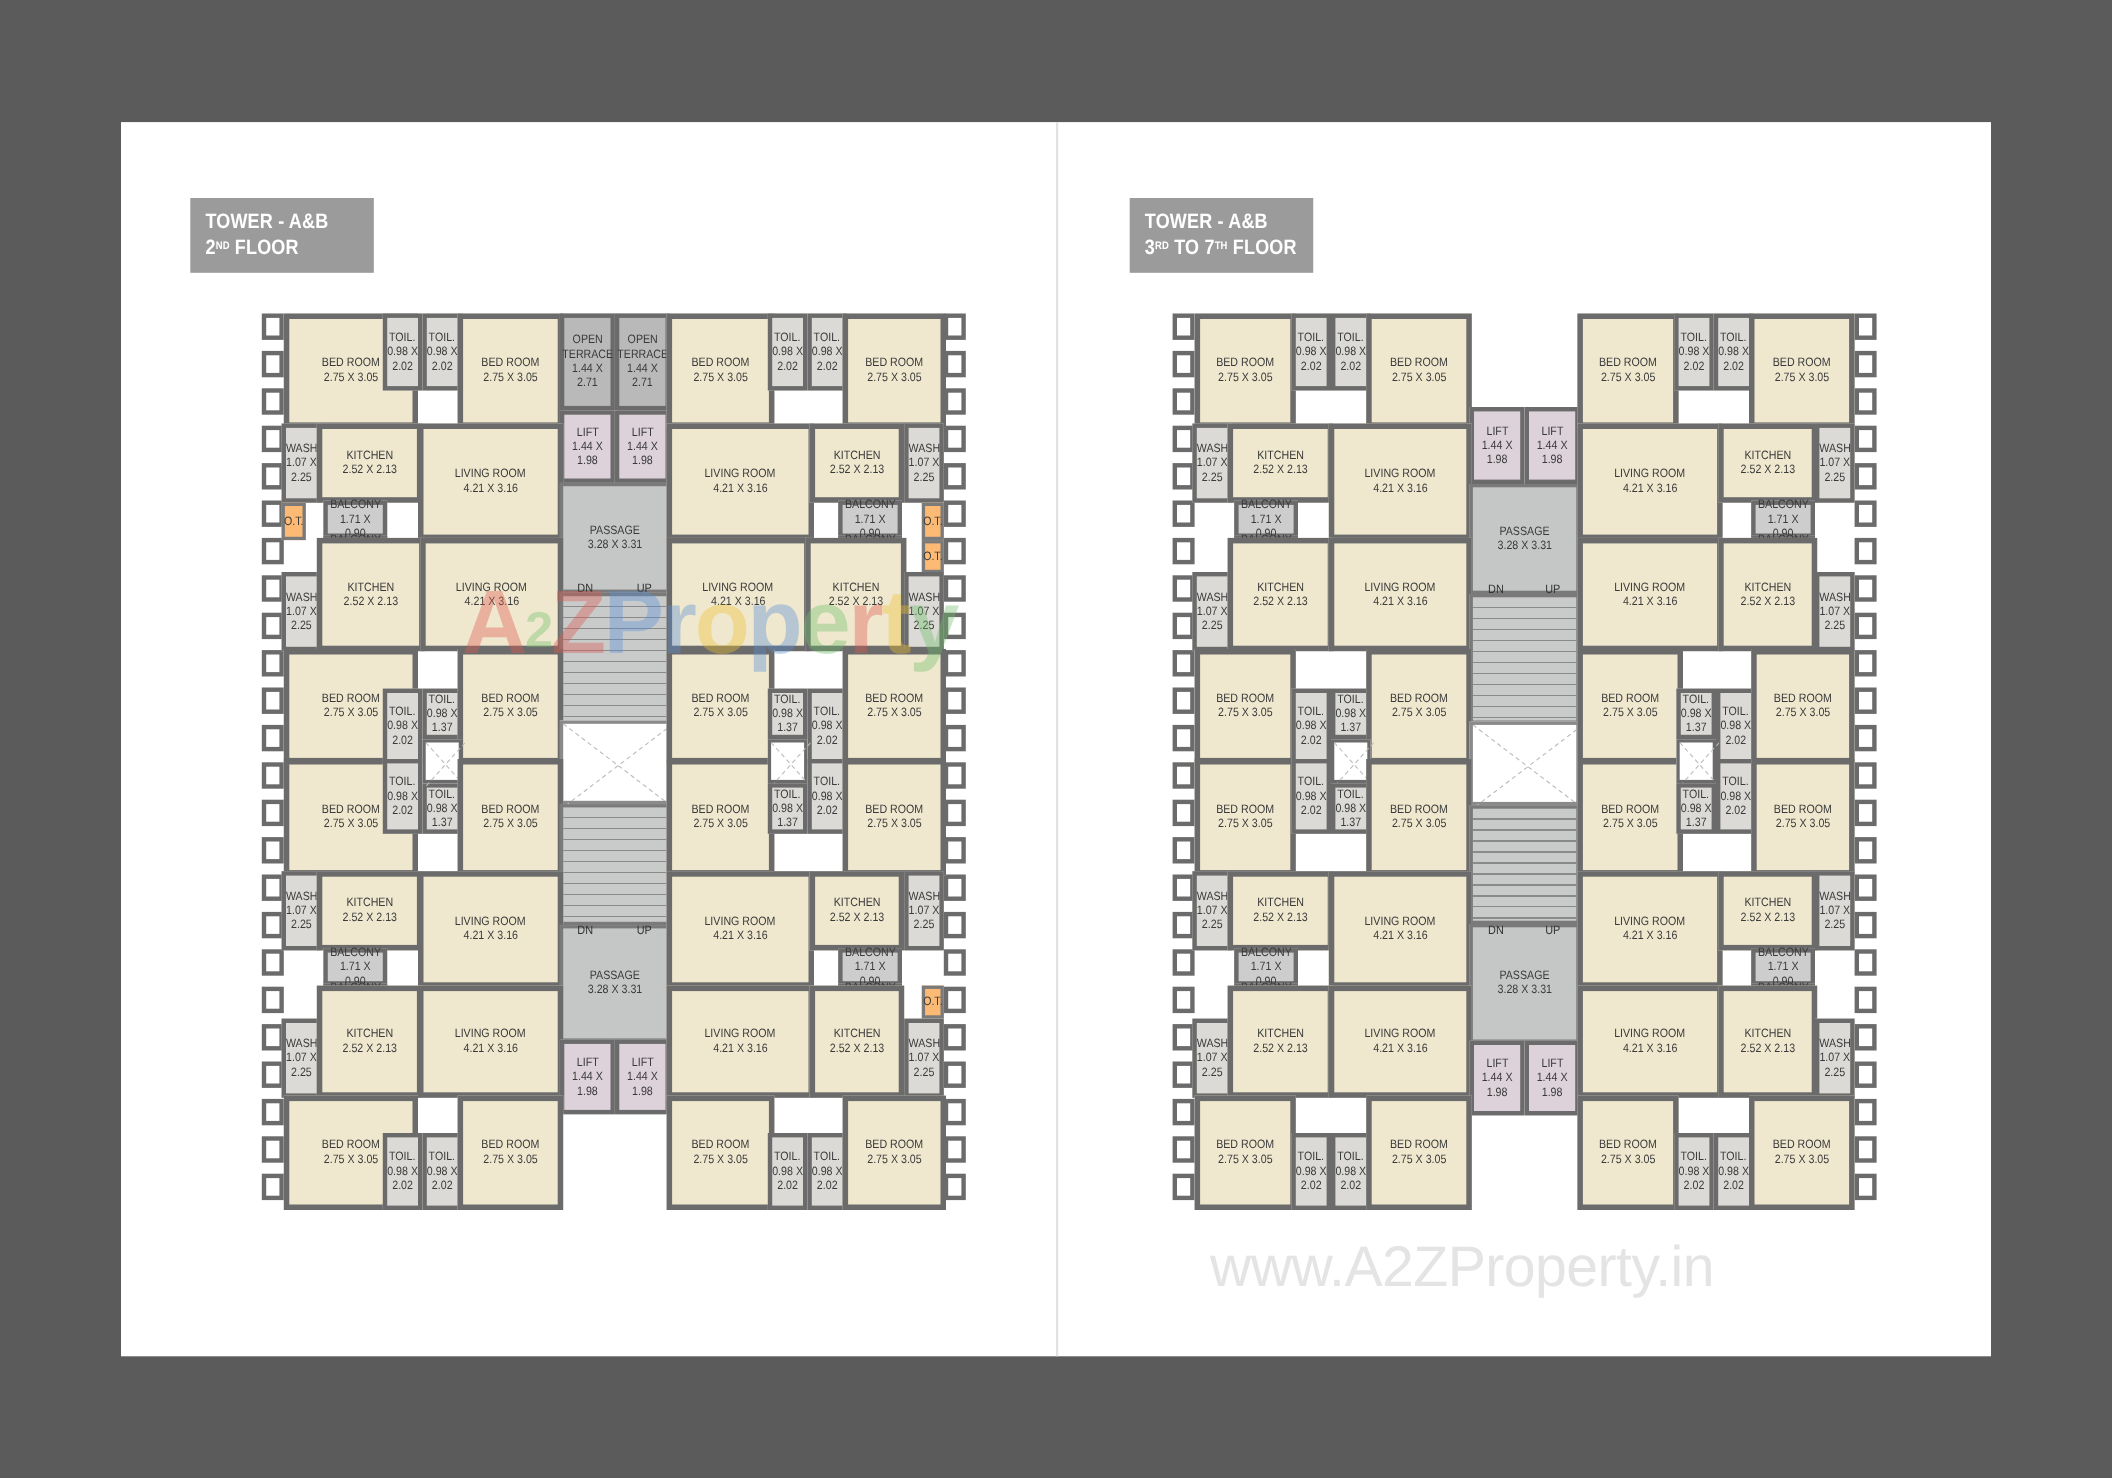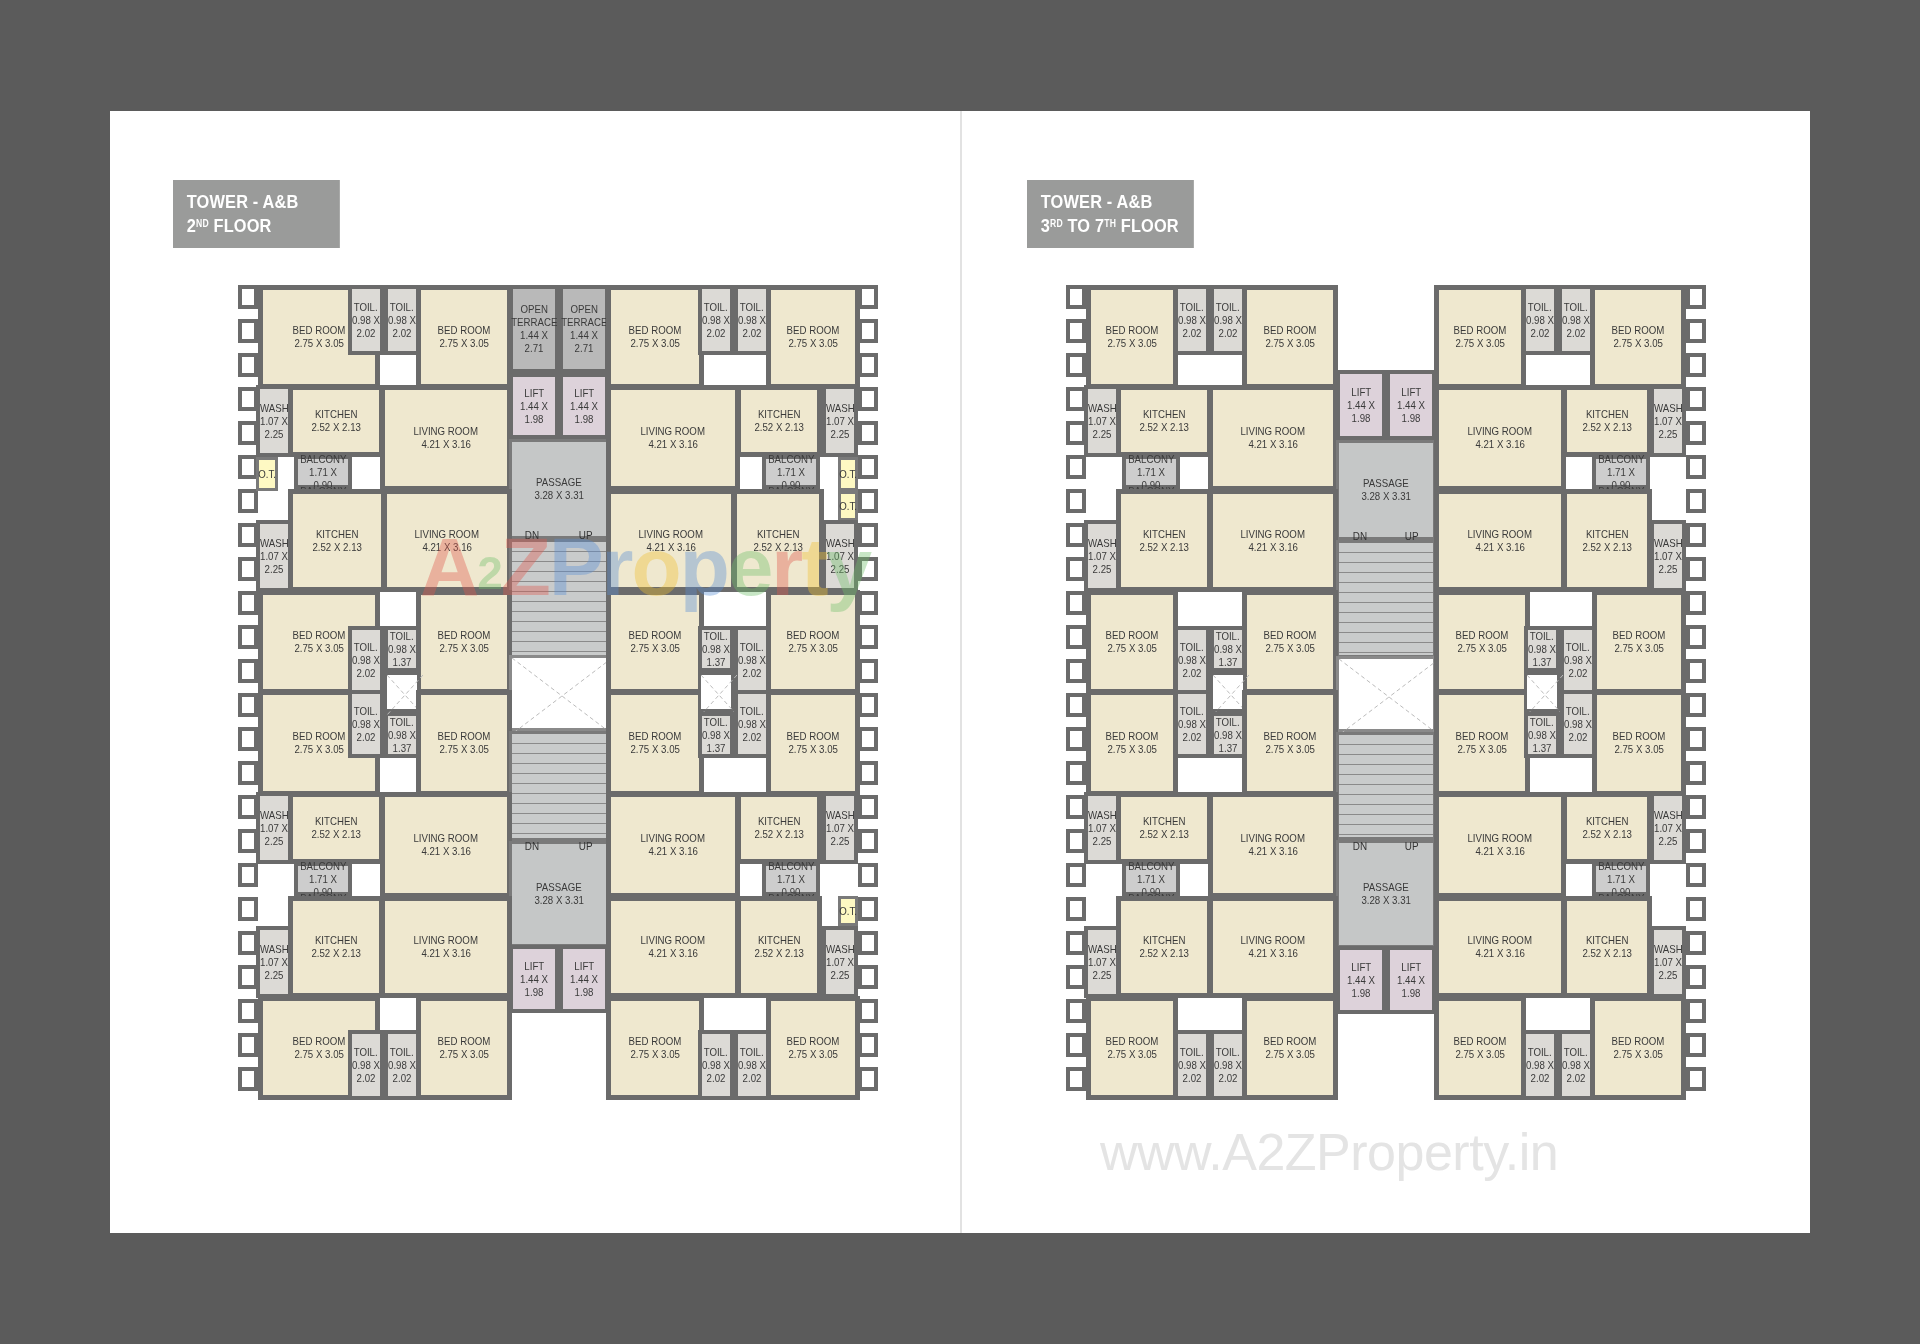--- a/index.html
+++ b/index.html
@@ -13,21 +13,21 @@
   .room .lbl,.room .dim{display:block;transform:scaleX(0.88);white-space:nowrap;}
   .t-floor{background:#efe8cf;}
   .t-wet{background:#dcdad6;border-width:4px;}
   .t-balc{background:#cdcdcd;border-width:4px;}
   .t-terr{background:#b9b9b9;border-width:4px;}
   .t-lift{background:#ddd2da;border-width:4px;}
   .t-pass{background:#c5c7c7;border-width:3px;border-color:#7a7a7a;}
   .t-void{background:#ffffff;border-width:3px;border-color:#8a8a8a;}
   .t-stair{background:#c9cbcb;border-width:3px;border-color:#7a7a7a;
       background-image:repeating-linear-gradient(180deg,transparent 0,transparent 9px,#8a8a8a 9px,#8a8a8a 10px);}
-  .t-ot{background:#fef9c3;border-width:3px;border-color:#7a7a7a;}
+  .t-ot{background:#fdba74;border-width:3px;border-color:#7a7a7a;}
   .t-shaft{background:#ffffff;border-width:3px;border-color:#6b6b6b;}
   .t-win{background:#ffffff;border-width:4px;border-color:#6b6b6b;}
   .stair-label{position:absolute;font-size:11px;color:#333;transform:scaleX(0.9);}
   .void-x{position:absolute;pointer-events:none;}
   .wm-logo{position:absolute;left:420px;top:520px;font-family:"Liberation Sans",sans-serif;font-weight:bold;font-size:82px;letter-spacing:-2px;opacity:0.38;white-space:nowrap;pointer-events:none;}
   .wm-logo span{display:inline-block;}
   .wm-url{position:absolute;left:1100px;top:1122px;font-family:"Liberation Sans",sans-serif;font-size:52px;color:#e4e4e4;letter-spacing:-0.5px;white-space:nowrap;}
 </style>
 </head>
 <body>

